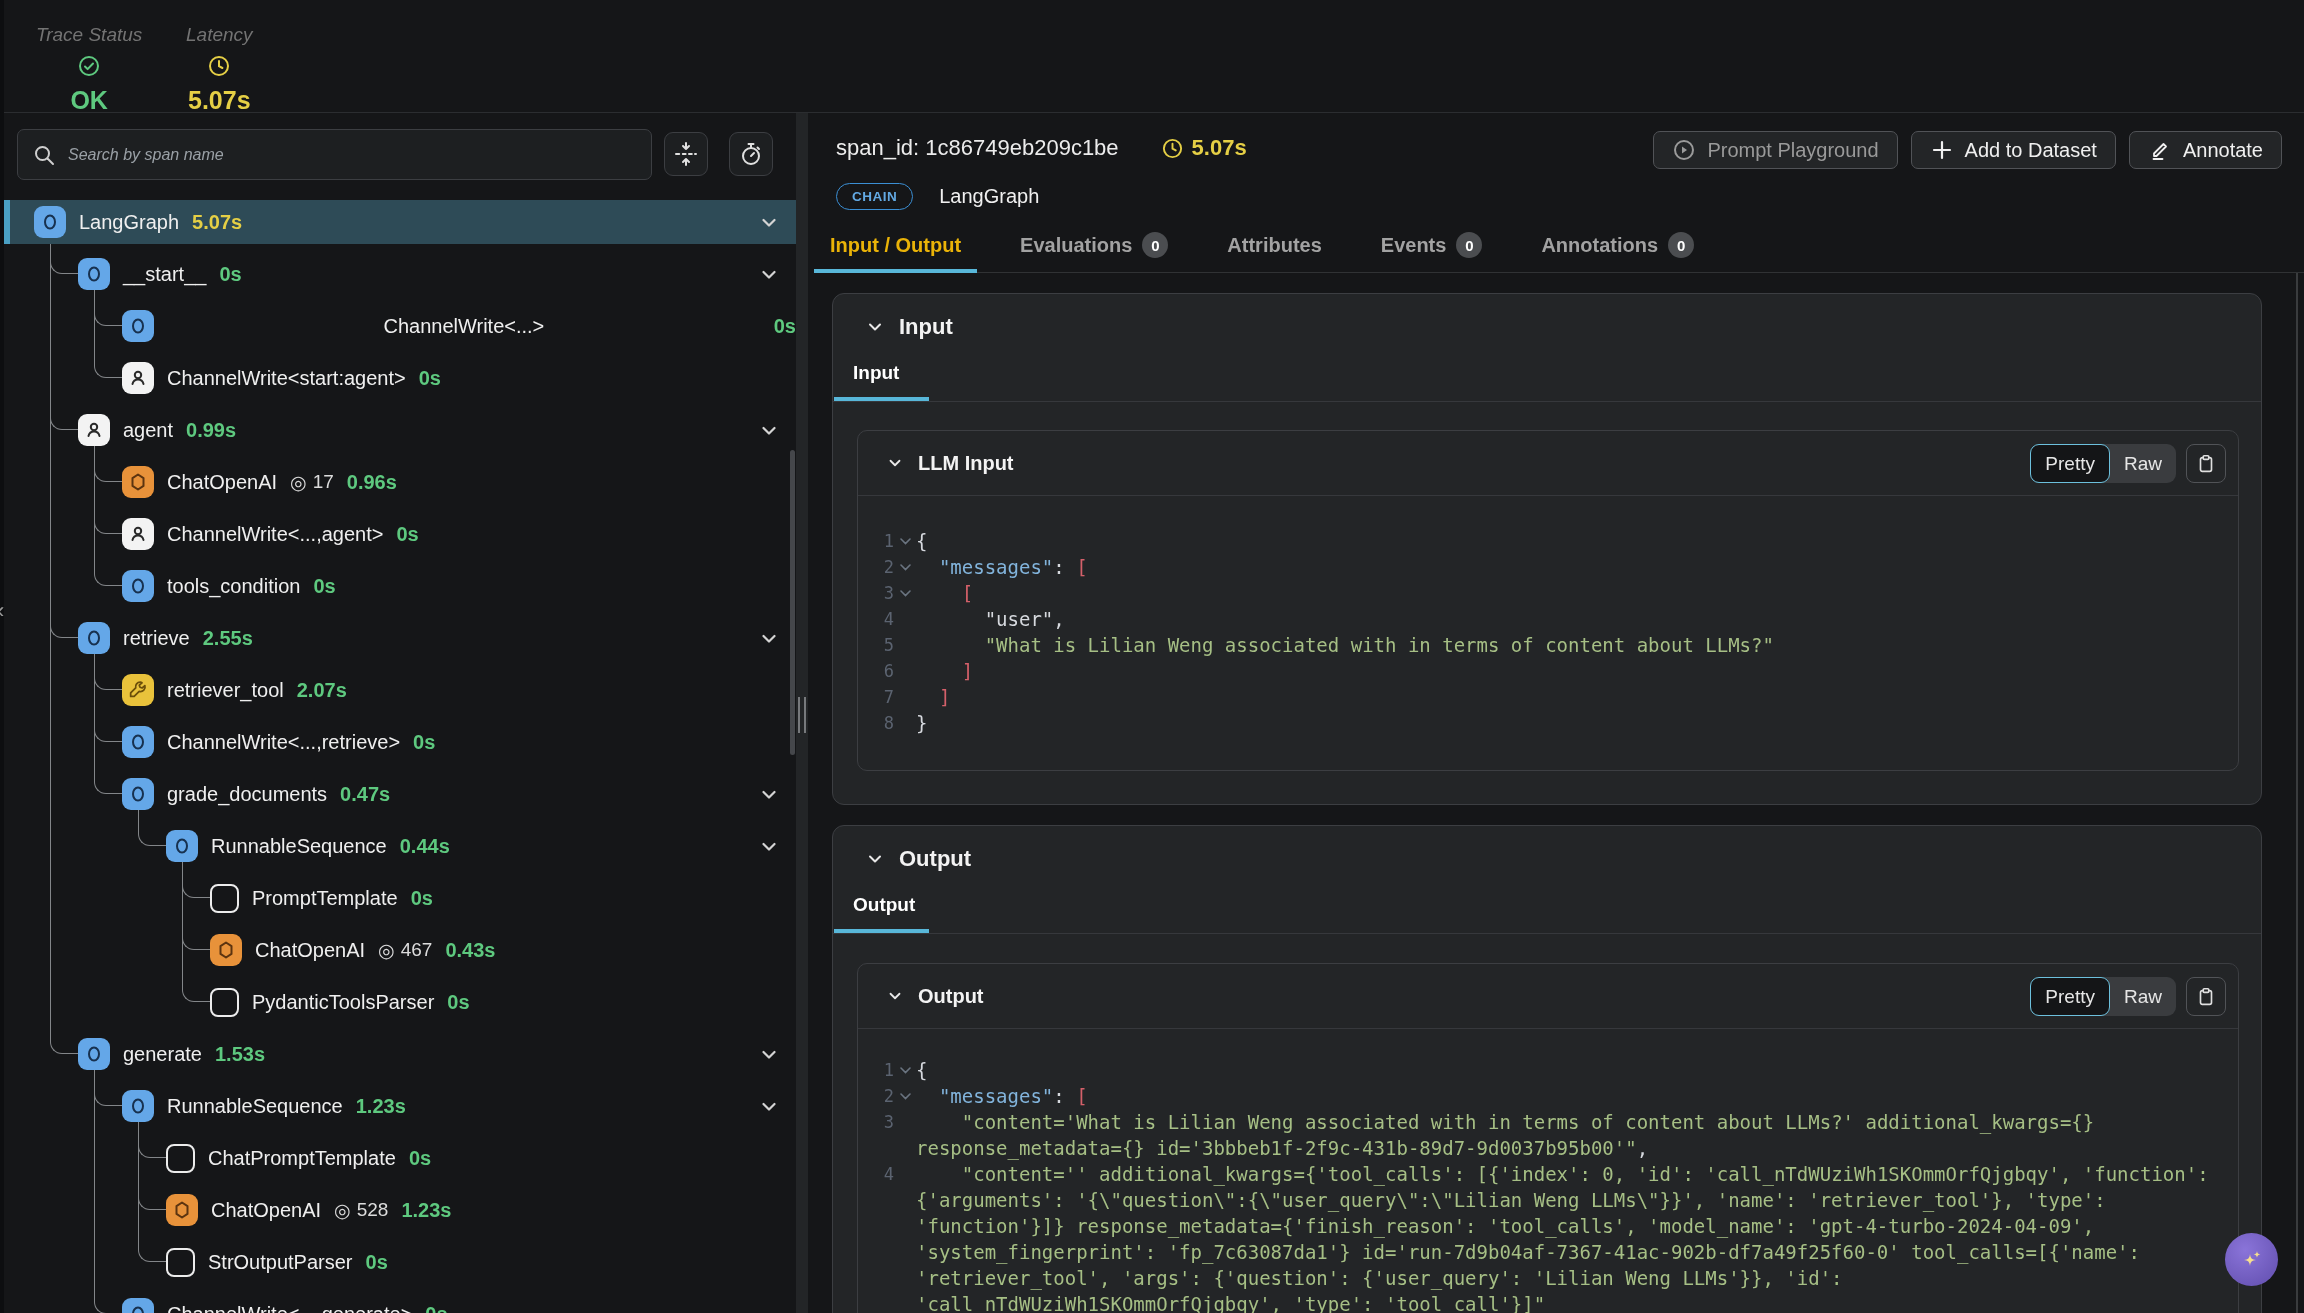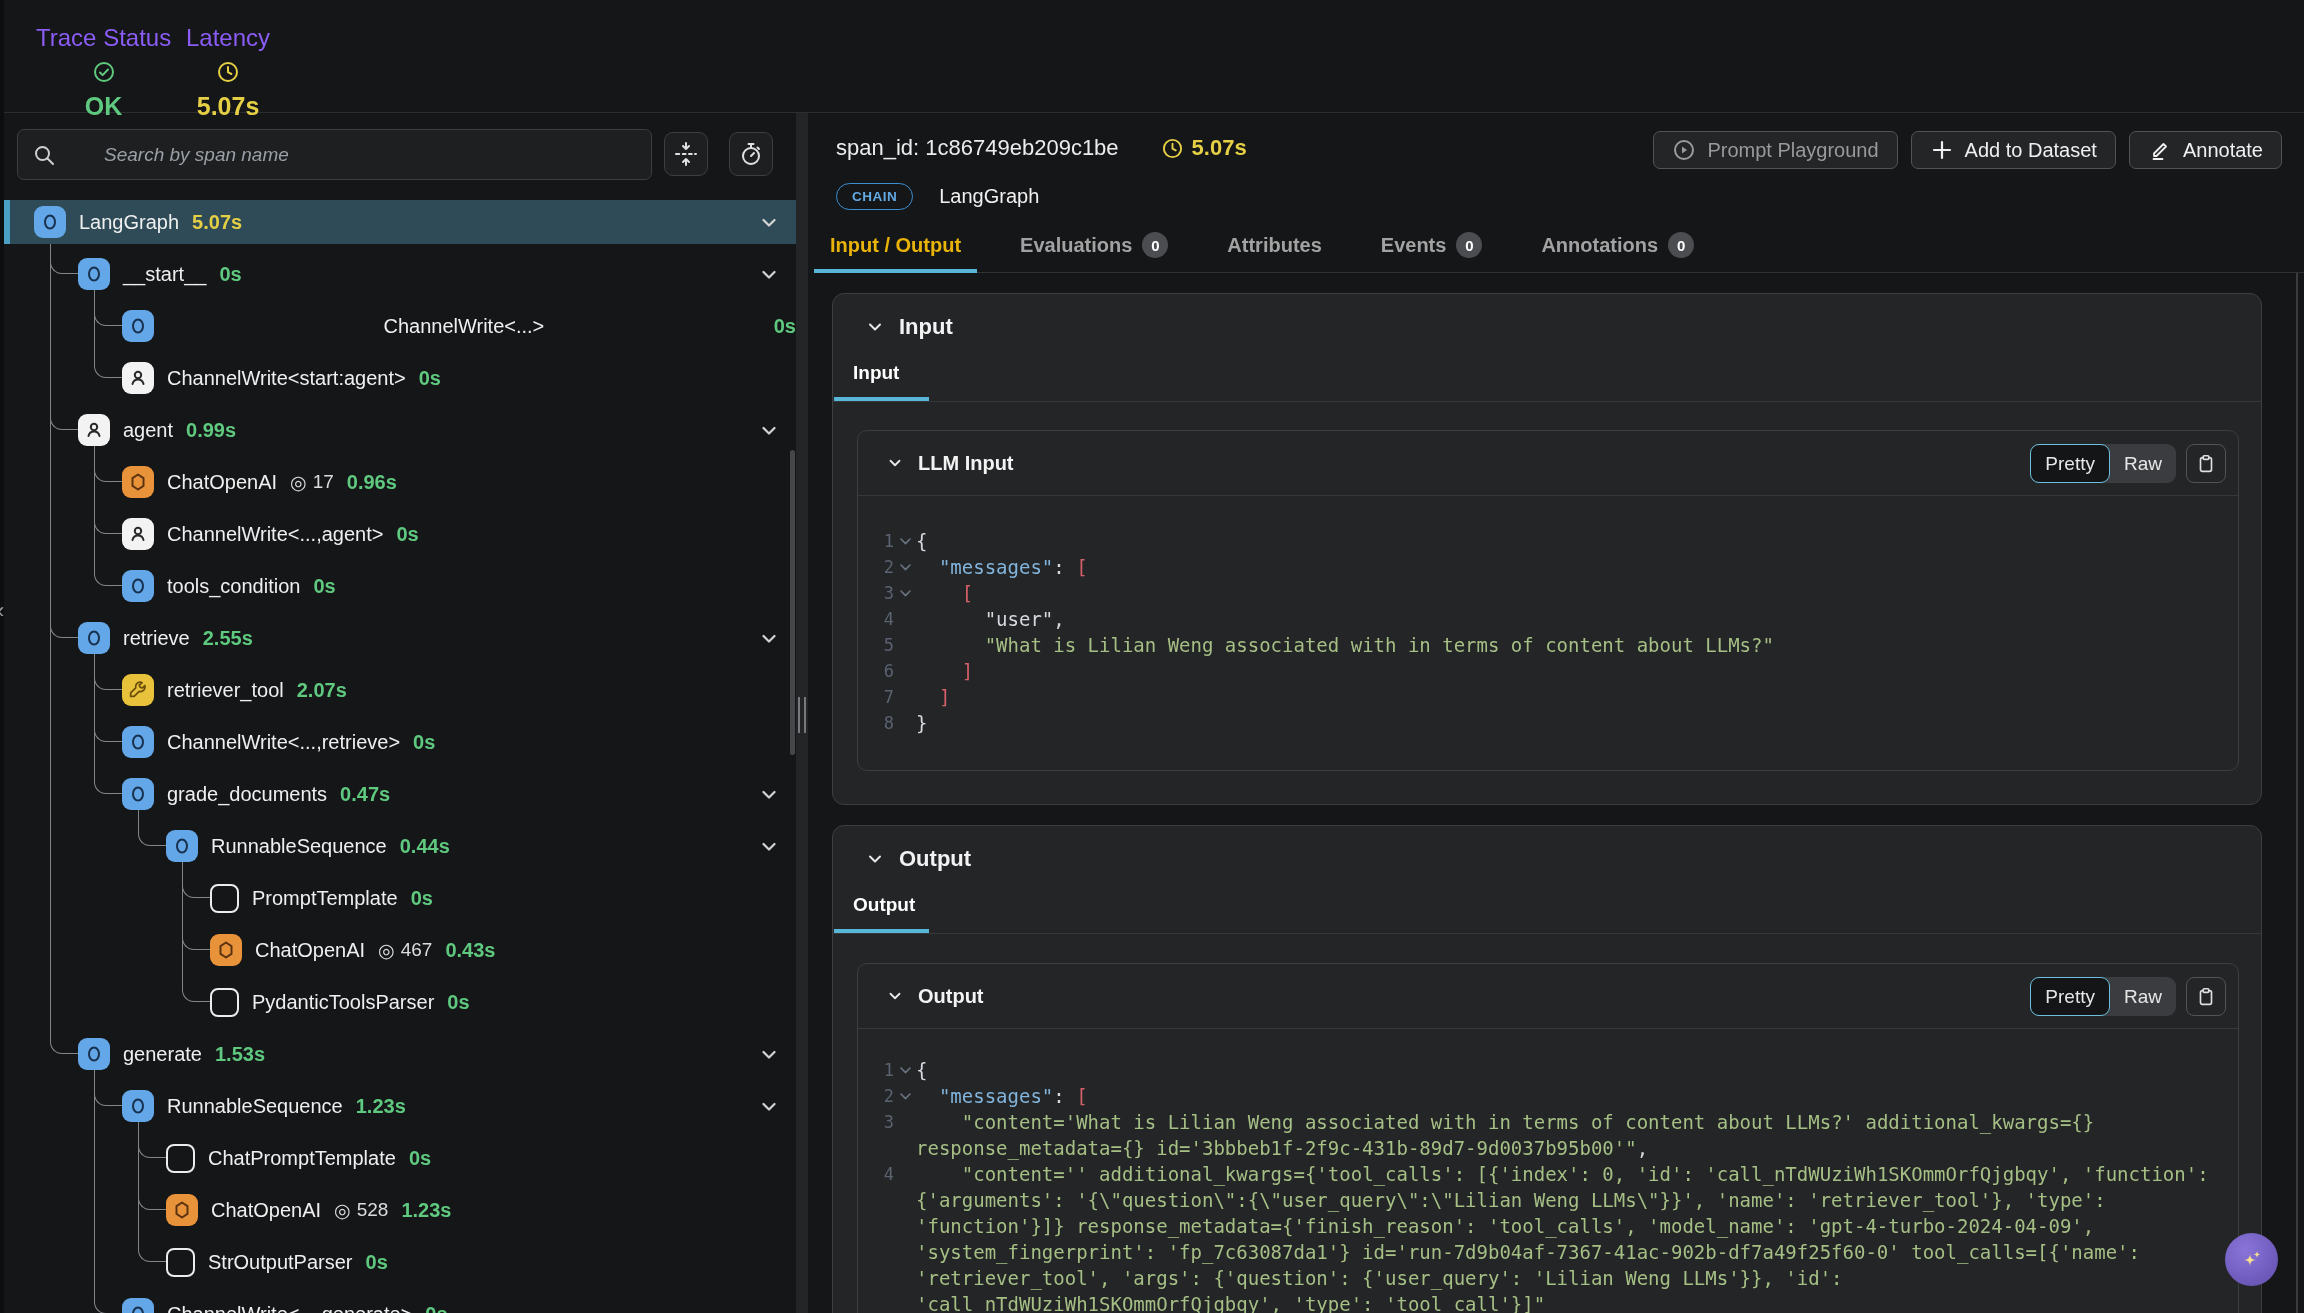--- a/index.html
+++ b/index.html
@@ -4,37 +4,37 @@
 <style>
   * { margin:0; padding:0; box-sizing:border-box; }
   html,body { background:#0d0e10; }
   .screen{ position:relative; width:2304px; height:1313px; overflow:hidden;
     background:#151618; font-family:"Liberation Sans",sans-serif; color:#ebebeb; }
 
   
   .topbar{ position:absolute; left:0; top:0; width:2304px; height:113px;
     background:#151618; border-bottom:1px solid #2b2d30; }
   .stat{ position:absolute; top:24px; }
-  .stat .lbl{ font-size:24px; color:#8b5cf6; }
+  .stat .lbl{ font-size:19px; color:#737373;font-style:italic; }
   .stat .val{ margin-top:8px; display:flex; align-items:center; gap:8px;
     font-size:25px; font-weight:bold;flex-direction:column; }
   .stat.ok{ left:36px; } .stat.lat{ left:186px; }
   .green{ color:#5ec97f; } .yellow{ color:#e5cf45; }
 
   .left-strip{ position:absolute; left:0; top:0; width:4px; height:1313px; background:#0d0e10; }
   .panel-collapse{ position:absolute; left:-3px; top:598px; color:#9a9a9a; font-size:22px; }
 
   
   .tree-panel{ position:absolute; left:4px; top:113px; width:792px; height:1200px; overflow:hidden; }
   .tree-toolbar{ position:absolute; left:0; top:16px; width:792px; height:51px; }
   .search-box{ position:absolute; left:13px; top:0; width:635px; height:51px;
     background:#1d1f21; border:1.5px solid #3c3e42; border-radius:7px; display:flex; align-items:center; }
   .search-box .sicon{ flex:none; margin:0 12px 0 14px; display:flex; }
   .search-box input{ flex:1; background:transparent; border:none; outline:none;
-    font-family:"Liberation Sans",sans-serif; font-size:19px; font-style:italic; color:#e2e2e2;margin-left:36px; }
+    font-family:"Liberation Sans",sans-serif; font-size:16px; font-style:italic; color:#e2e2e2; }
   .search-box input::placeholder{ color:#9aa0a6; font-style:italic; }
   .tool-btn{ position:absolute; top:3px; width:44px; height:44px; background:#1d1f21;
     border:1.5px solid #3c3e42; border-radius:9px; display:flex; align-items:center; justify-content:center; }
   .tool-btn.collapse{ left:660px; } .tool-btn.timer{ left:725px; }
 
   .span-tree{ position:absolute; left:0; top:0; width:792px; height:1200px; }
   .conn{ position:absolute; width:28px; border-left:1.5px solid #838689; border-bottom:1.5px solid #838689;
     border-bottom-left-radius:12px; }
   .tree-row{ position:absolute; left:0; width:792px; height:44px; display:flex; align-items:center; gap:13px; }
   .tree-row.selected{ background:#2e4b57; }

